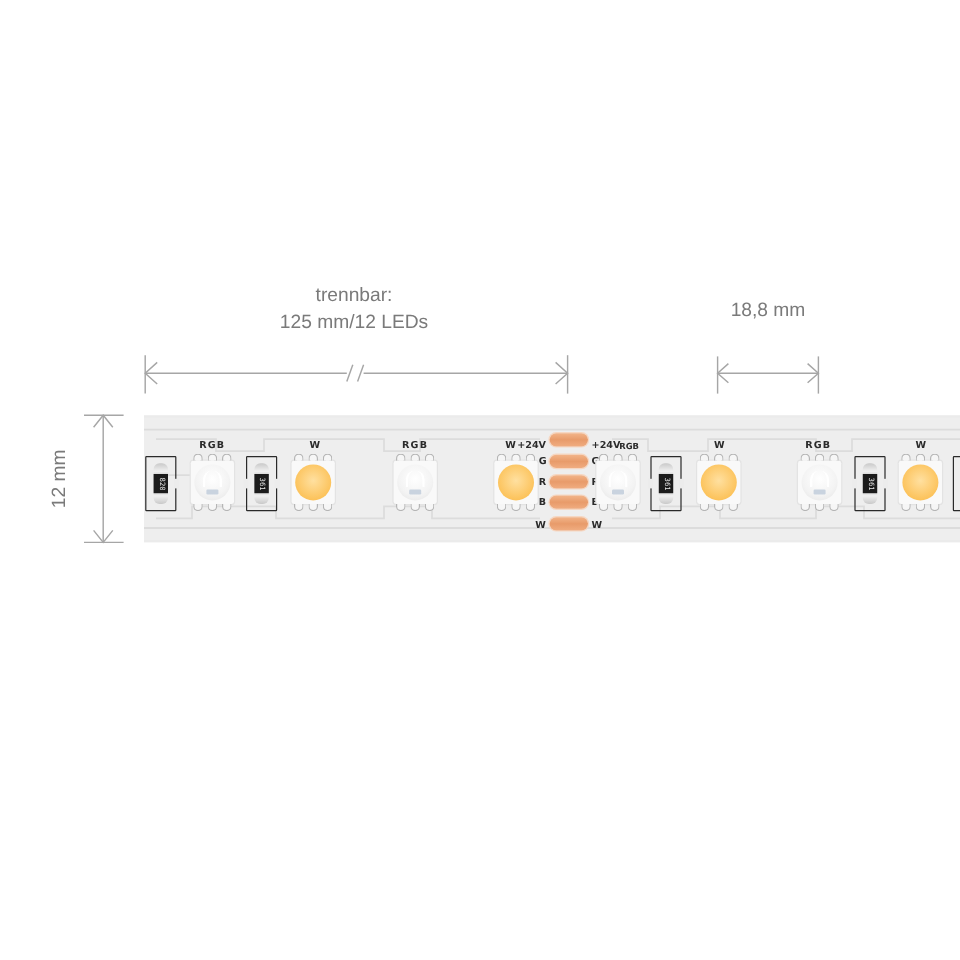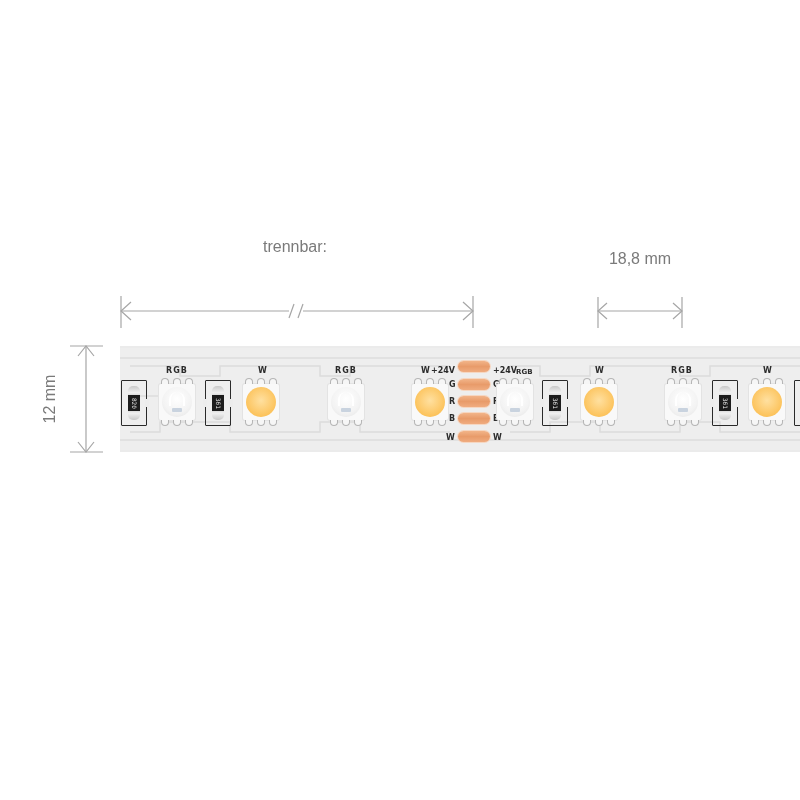--- a/index.html
+++ b/index.html
@@ -66,20 +66,21 @@
       position: absolute; left: 458px; width: 32px; height: 11px; border-radius: 6px;
       background: linear-gradient(#f2b489, #e89b6a 50%, #f0ac80); box-shadow: 0 0 0 1px #f6d7c2;
     }
     .pad-lbl { position: absolute; font-size: 8px; font-weight: bold; color: #2b2b2b; font-family: "DejaVu Sans", sans-serif; }
   </style>
 </head>
 <body>
 
 <div class="label" style="left:195px; top:236px; width:200px;">
   <div>trennbar:</div>
+  <div>125 mm/12 LEDs</div>
 </div>
 <div class="label" style="left:570px; top:248px; width:140px;">
   <div>18,8 mm</div>
 </div>
 <div class="label" style="left:20px; top:388px; width:60px; transform: rotate(-90deg); transform-origin: 50% 50%;">12 mm</div>
 
 <svg class="dims" width="800" height="800">
   <g stroke="#a6a6a6" stroke-width="1.2" fill="none">
 
     <g>

